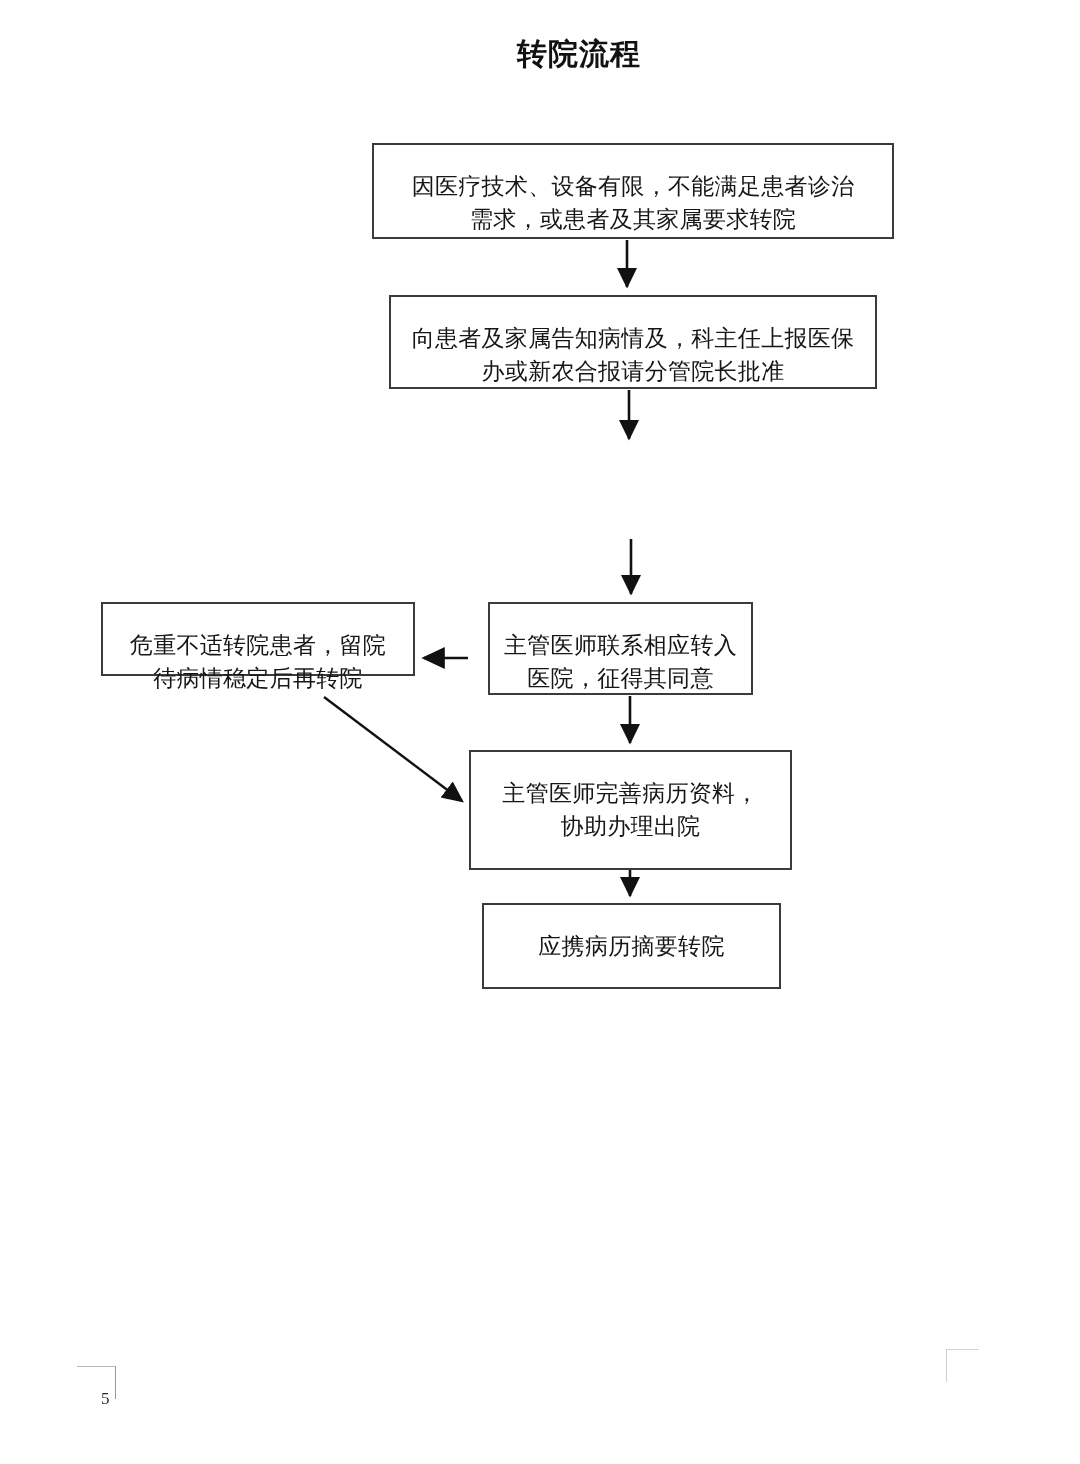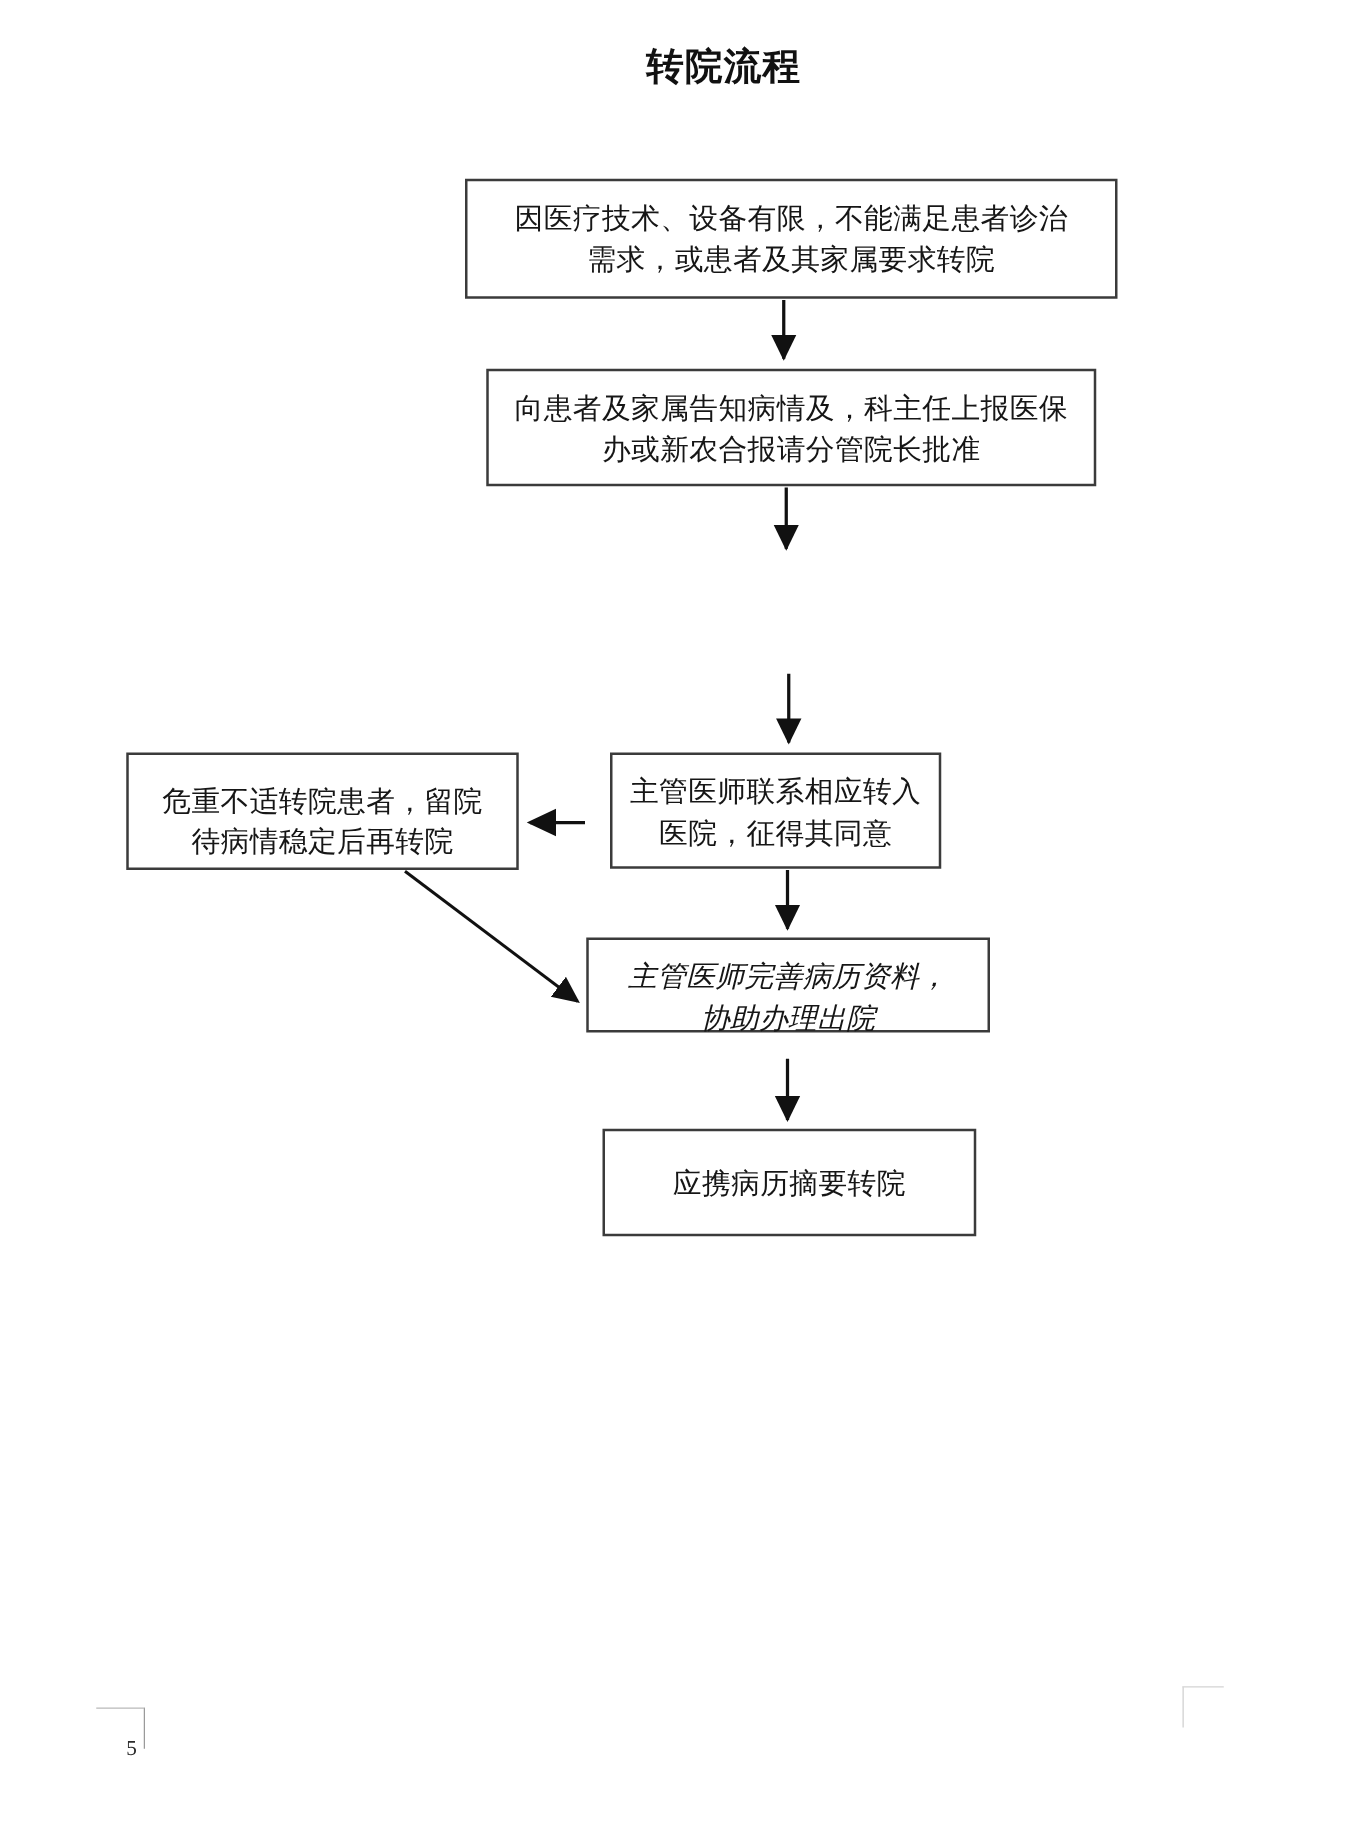--- a/index.html
+++ b/index.html
@@ -54,42 +54,42 @@
 
   
   .node {
     position: absolute;
     box-sizing: border-box;
     border: 2px solid #3b3b3b;
     background: #ffffff;
     display: flex;
     justify-content: center;
     text-align: center;
-    padding: 4px 10px;
+    padding: 16px 10px;
   }
   .node .node-text {
     display: block;
     width: 100%;
     font-size: 23px;
     line-height: 1.42;
     letter-spacing: 0.3px;
     color: #161616;
     white-space: pre-line;
   }
   .node.align-mid { align-items: center; }
   .node.align-upper { align-items: flex-start; }
   .node.align-upper .node-text { padding-top: 9px; }
 
   
   #node-reason      { left: 333px; top: 143px;  width: 522px; height: 96px; }
   #node-discussion  { left: 350px; top: 295px;  width: 488px; height: 94px; }
   #node-inform      { left: 446px; top: 447px;  width: 296px; height: 91px; }
   #node-contact     { left: 449px; top: 602px;  width: 265px; height: 93px; }
-  #node-critical    { left: 62px;  top: 602px;  width: 314px; height: 94px; align-items: flex-end; }
-  #node-records     { left: 430px; top: 750px;  width: 323px; height: 76px; font-style: italic; }
+  #node-critical    { left: 62px;  top: 602px;  width: 314px; height: 74px; }
+  #node-records     { left: 430px; top: 750px;  width: 323px; height: 120px; }
   #node-carry       { left: 443px; top: 903px;  width: 299px; height: 86px; }
 
   
   .crop-mark {
     position: absolute;
     pointer-events: none;
   }
   #crop-left {
     left: 38px;
     top: 1366px;

